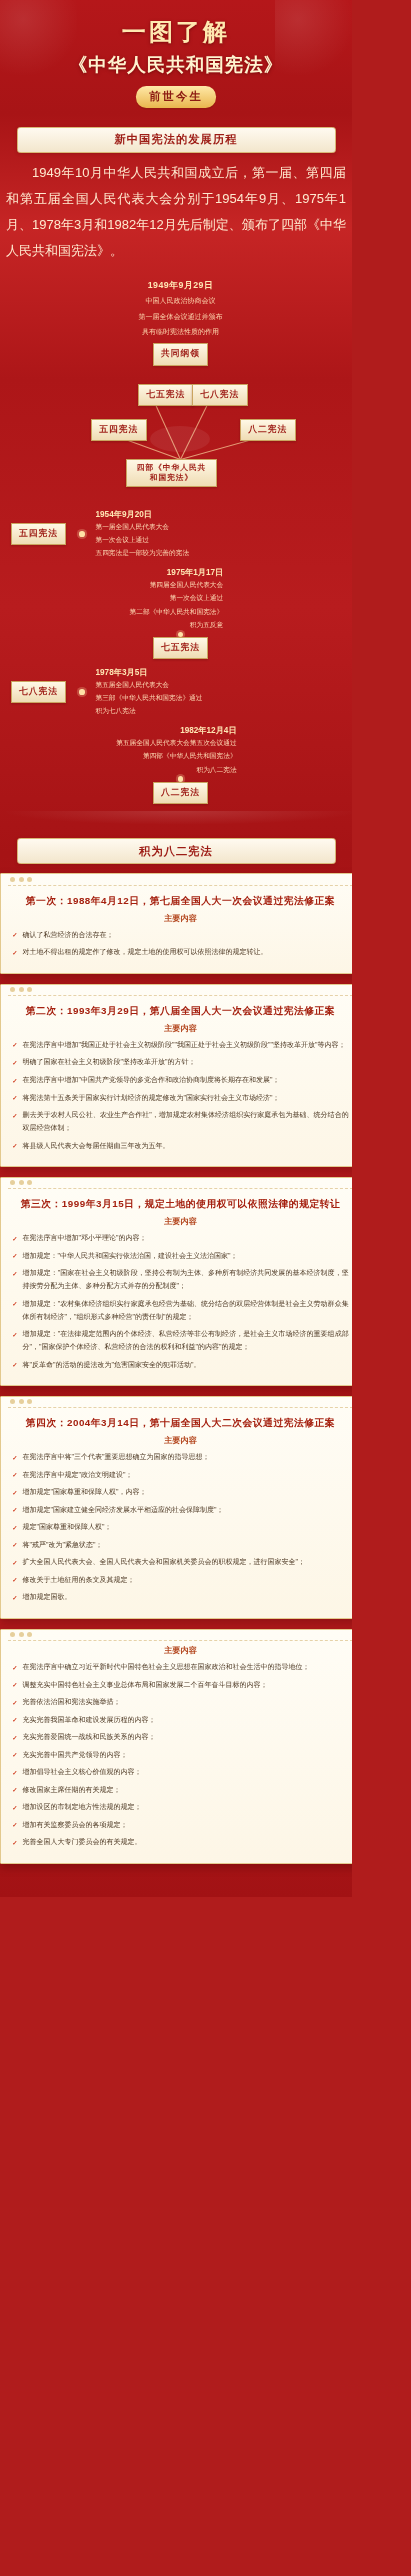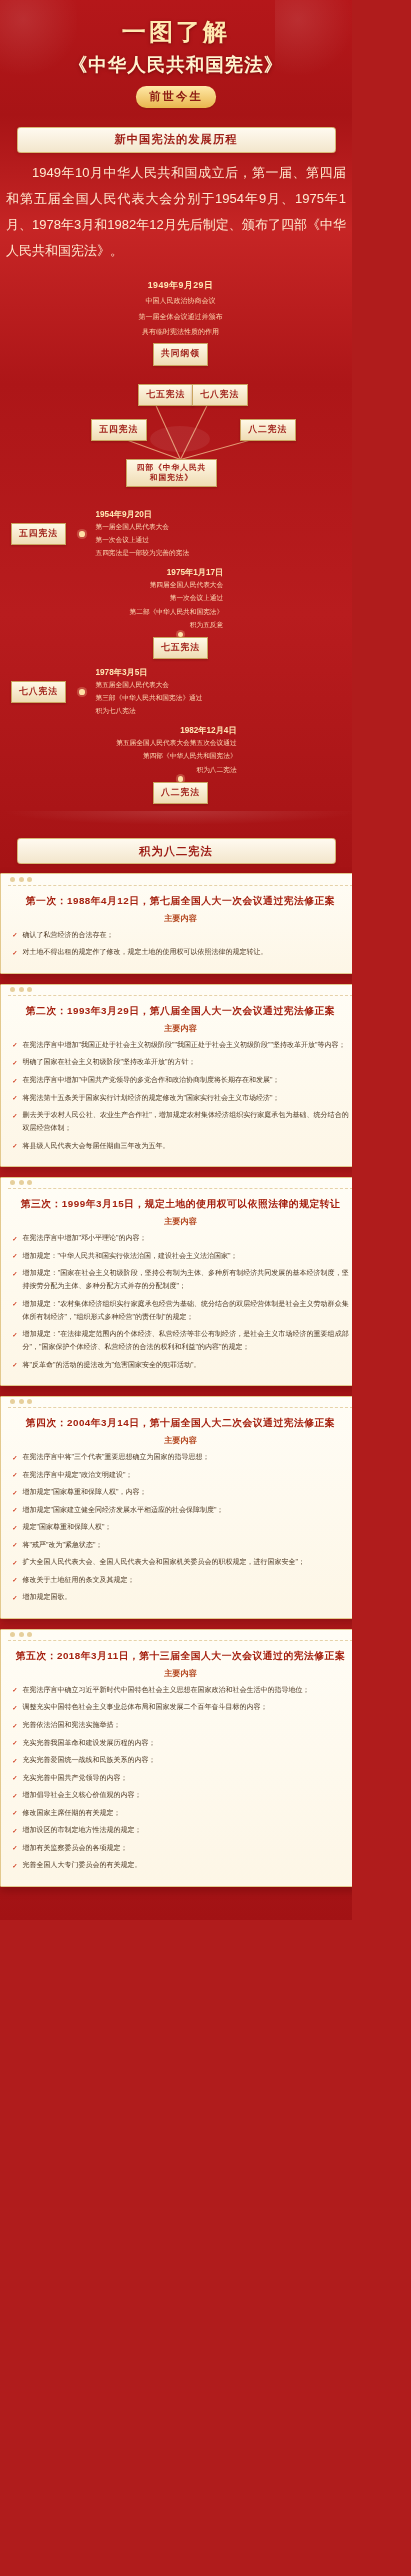--- a/index.html
+++ b/index.html
@@ -316,21 +316,20 @@
       <li>增加规定国歌。</li>
     </ul>
   </div>
 
   <div class="card">
     <div class="notch">
         <b></b>
         <b></b>
         <b></b>
       </div>
-    <h3>第五次：2018年3月11日，第十三届全国人大一次会议通过的宪法修正案</h3>
     <h4>主要内容</h4>
     <ul>
       <li>在宪法序言中确立习近平新时代中国特色社会主义思想在国家政治和社会生活中的指导地位；</li>
       <li>调整充实中国特色社会主义事业总体布局和国家发展二个百年奋斗目标的内容；</li>
       <li>完善依法治国和宪法实施举措；</li>
       <li>充实完善我国革命和建设发展历程的内容；</li>
       <li>充实完善爱国统一战线和民族关系的内容；</li>
       <li>充实完善中国共产党领导的内容；</li>
       <li>增加倡导社会主义核心价值观的内容；</li>
       <li>修改国家主席任期的有关规定；</li>

